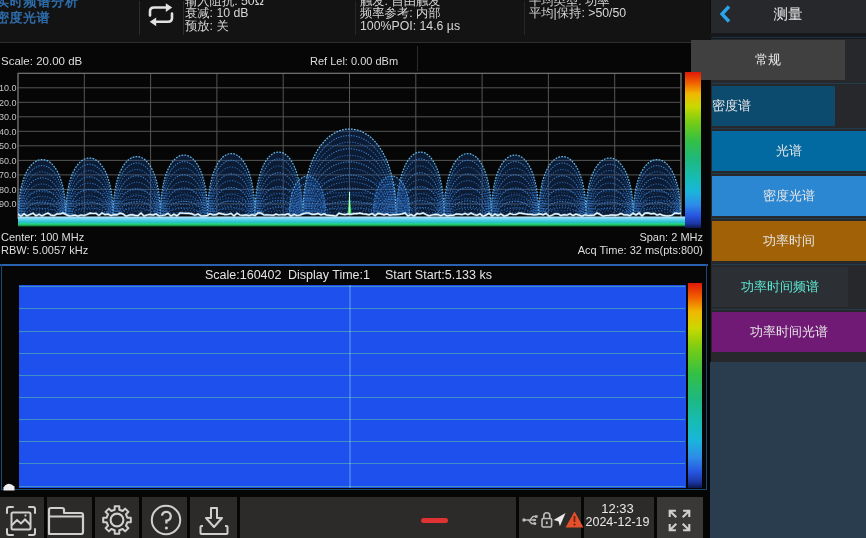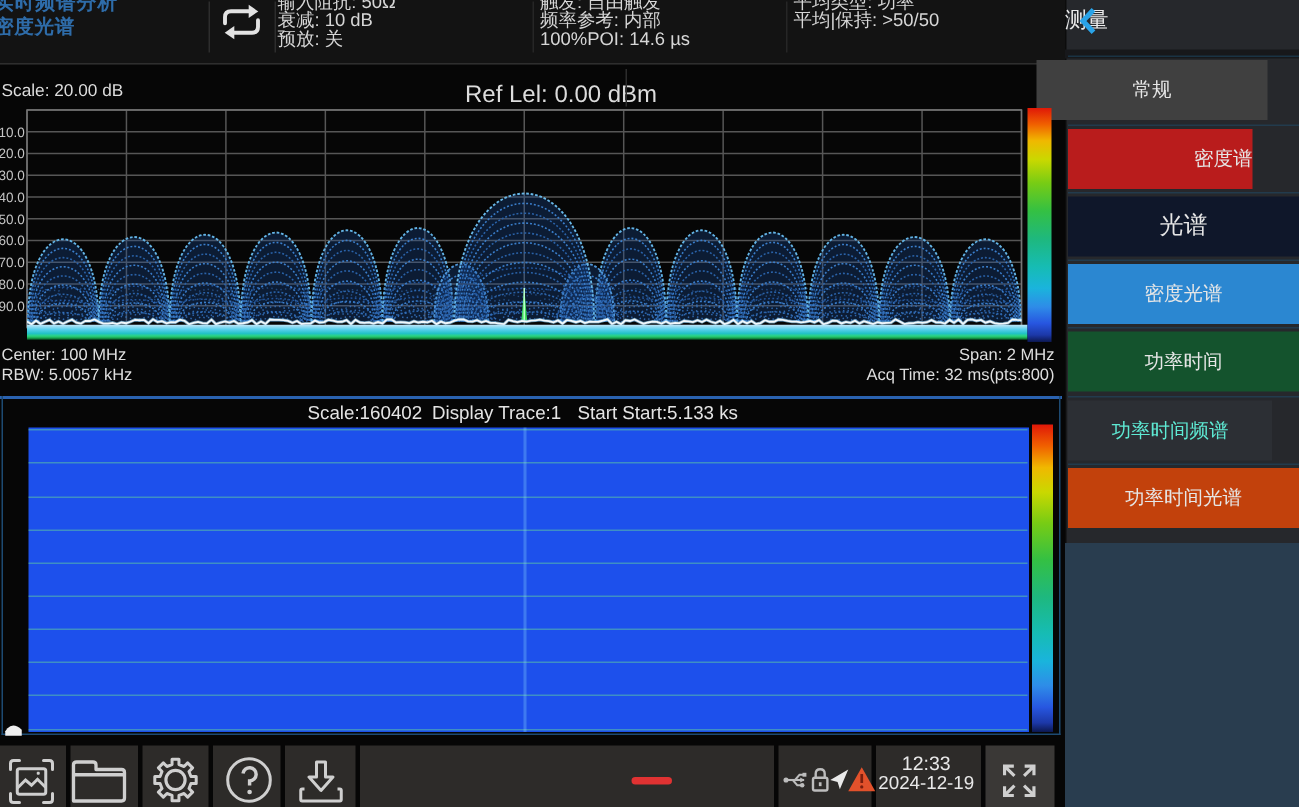--- a/index.html
+++ b/index.html
@@ -20,42 +20,42 @@
 </g>
 <path d="M20.8 1.2 L27.2 5.6 L20.8 10 Z" fill="#e2e2e2"></path>
 <path d="M11.2 15.4 L4.8 19.8 L11.2 24.2 Z" fill="#e2e2e2"></path>
 </svg>
 <div class="abs" style="left:185px;top:-5.5px;color:#d6d6d6;font-size:12.3px;line-height:12.9px;white-space:nowrap">输入阻抗: 50Ω<br>衰减: 10 dB<br>预放: 关</div>
 <div class="abs" style="left:360px;top:-5.5px;color:#d6d6d6;font-size:12.3px;line-height:12.9px;white-space:nowrap">触发: 自由触发<br>频率参考: 内部<br>100%POI: 14.6 µs</div>
 <div class="abs" style="left:529px;top:-5.5px;color:#d6d6d6;font-size:12.3px;line-height:12.9px;white-space:nowrap">平均类型: 功率<br>平均|保持: &gt;50/50</div>
 
 <div class="abs" style="left:710px;top:0;width:156px;height:362px;background:#26282c;border-left:1px solid #0c0c0c"></div>
 <div class="abs" style="left:710px;top:362px;width:156px;height:176px;background:#293d4f"></div>
-<div class="abs" style="left:710px;top:0;width:156px;height:28px;color:#ececec;font-size:14.5px;line-height:28px;text-align:left">测量</div>
+<div class="abs" style="left:710px;top:0;width:156px;height:28px;color:#ececec;font-size:14.5px;line-height:28px;text-align:center">测量</div>
 <svg width="12" height="18" viewBox="0 0 12 18" style="position:absolute;left:719px;top:5px">
 <path d="M10 1.5 L3 9 L10 16.5" fill="none" stroke="#2aa3e8" stroke-width="3.4" stroke-linejoin="miter"></path>
   </svg>
 <div class="abs" style="left:710px;top:33px;width:156px;height:6px;background:#17181b"></div>
 <div style="position:absolute;left:691px;top:40.2px;width:154px;height:40px;background:#404040;color:#e6e6e6;font-size:13px;line-height:40px;text-align:center">常规</div>
 <div style="position:absolute;left:712px;top:37.2px;width:154px;height:1px;background:#1d4e6e;opacity:.5"></div>
-<div style="position:absolute;left:712px;top:85.5px;width:123px;height:40px;background:#b91c1c;color:#e6e6e6;font-size:13px;line-height:40px;text-align:right">密度谱</div>
+<div style="position:absolute;left:712px;top:85.5px;width:123px;height:40px;background:#0c4a6e;color:#e6e6e6;font-size:13px;line-height:40px;text-align:left">密度谱</div>
 <div style="position:absolute;left:712px;top:82.5px;width:154px;height:1px;background:#1d4e6e;opacity:.5"></div>
-<div style="position:absolute;left:712px;top:130.8px;width:154px;height:40px;background:#0f172a;color:#e6e6e6;font-size:16px;line-height:40px;text-align:center">光谱</div>
+<div style="position:absolute;left:712px;top:130.8px;width:154px;height:40px;background:#0369a1;color:#e6e6e6;font-size:13px;line-height:40px;text-align:center">光谱</div>
 <div style="position:absolute;left:712px;top:127.8px;width:154px;height:1px;background:#1d4e6e;opacity:.5"></div>
 <div style="position:absolute;left:712px;top:176.1px;width:154px;height:40px;background:#2b87d1;color:#e6e6e6;font-size:13px;line-height:40px;text-align:center">密度光谱</div>
 <div style="position:absolute;left:712px;top:173.1px;width:154px;height:1px;background:#1d4e6e;opacity:.5"></div>
-<div style="position:absolute;left:712px;top:221.4px;width:154px;height:40px;background:#14532d;color:#e6e6e6;font-size:13px;line-height:40px;text-align:center">功率时间</div>
+<div style="position:absolute;left:712px;top:221.4px;width:154px;height:40px;background:#a16207;color:#e6e6e6;font-size:13px;line-height:40px;text-align:center">功率时间</div>
 <div style="position:absolute;left:712px;top:218.4px;width:154px;height:1px;background:#1d4e6e;opacity:.5"></div>
 <div style="position:absolute;left:712px;top:266.7px;width:136px;height:40px;background:#2c2f34;color:#5eead4;font-size:13px;line-height:40px;text-align:center">功率时间频谱</div>
 <div style="position:absolute;left:712px;top:263.7px;width:154px;height:1px;background:#1d4e6e;opacity:.5"></div>
-<div style="position:absolute;left:712px;top:312.0px;width:154px;height:40px;background:#c2410c;color:#e6e6e6;font-size:13px;line-height:40px;text-align:center">功率时间光谱</div>
+<div style="position:absolute;left:712px;top:312.0px;width:154px;height:40px;background:#701a75;color:#e6e6e6;font-size:13px;line-height:40px;text-align:center">功率时间光谱</div>
 <div style="position:absolute;left:712px;top:309.0px;width:154px;height:1px;background:#1d4e6e;opacity:.5"></div>
 
 <div class="abs" style="left:1px;top:55px;color:#dcdcdc;font-size:11.5px">Scale: 20.00 dB</div>
-<div class="abs" style="left:310px;top:55px;color:#dcdcdc;font-size:16px">Ref Lel: 0.00 dBm</div>
+<div class="abs" style="left:310px;top:55px;color:#dcdcdc;font-size:11px">Ref Lel: 0.00 dBm</div>
 <div class="abs" style="left:1px;top:231px;color:#dedede;font-size:11px;line-height:12.6px">Center: 100 MHz<br>RBW: 5.0057 kHz</div>
 <div class="abs" style="left:400px;top:231px;width:303px;color:#dedede;font-size:11px;line-height:12.6px;text-align:right">Span: 2 MHz<br>Acq Time: 32 ms(pts:800)</div>
 <div class="abs" style="left:417px;top:46px;width:1px;height:25px;background:#2c2c2c"></div>
 <svg width="710" height="230" viewBox="0 44 710 230" style="position:absolute;left:0;top:44px">
     <g stroke="#565656" stroke-width="1">
       <line x1="18.0" y1="73.3" x2="681.0" y2="73.3"></line>
       <line x1="18.0" y1="87.8" x2="681.0" y2="87.8"></line>
       <line x1="18.0" y1="102.3" x2="681.0" y2="102.3"></line>
       <line x1="18.0" y1="116.8" x2="681.0" y2="116.8"></line>
       <line x1="18.0" y1="131.3" x2="681.0" y2="131.3"></line>
@@ -315,21 +315,21 @@
     </defs>
     <rect x="18.0" y="216.5" width="667.0" height="10.5" fill="url(#floorfill)"></rect>
   </svg>
 <div class="abs" style="left:685px;top:72px;width:15.5px;height:156px;background:linear-gradient(to bottom,#e01808 0%,#f06000 7%,#f0b800 14%,#cad800 22%,#78cc14 32%,#34c043 44%,#1eb87e 56%,#16bcb4 68%,#1ab4dc 77%,#2e8ce8 85%,#2756e0 92%,#1c38a8 97%,#0c1850 100%)"></div>
 
 <div class="abs" style="left:0;top:264px;width:708px;height:1.5px;background:#2a62b0"></div>
 <div class="abs" style="left:1px;top:264px;width:1px;height:226px;background:#1d4a72"></div>
 <div class="abs" style="left:706px;top:264px;width:1px;height:226px;background:#1d4a72"></div>
 <div class="abs" style="left:1px;top:489px;width:706px;height:1px;background:#1d4a72"></div>
 <div class="abs" style="left:205px;top:268px;color:#e4e4e4;font-size:12.5px">Scale:160402</div>
-<div class="abs" style="left:288px;top:268px;color:#e4e4e4;font-size:12.5px">Display Trace:1</div>
+<div class="abs" style="left:288px;top:268px;color:#e4e4e4;font-size:12.5px">Display Time:1</div>
 <div class="abs" style="left:385px;top:268px;color:#e4e4e4;font-size:12.5px">Start Start:5.133 ks</div>
 <div class="abs" style="left:19px;top:284.5px;width:666.5px;height:203.5px;background:#1d50ec"></div>
 <div style="position:absolute;left:19px;top:286.2px;width:666px;height:1px;background:rgba(112,232,140,.42)"></div>
 <div style="position:absolute;left:19px;top:308.3px;width:666px;height:1px;background:rgba(112,232,140,.42)"></div>
 <div style="position:absolute;left:19px;top:330.5px;width:666px;height:1px;background:rgba(112,232,140,.42)"></div>
 <div style="position:absolute;left:19px;top:352.6px;width:666px;height:1px;background:rgba(112,232,140,.42)"></div>
 <div style="position:absolute;left:19px;top:374.8px;width:666px;height:1px;background:rgba(112,232,140,.42)"></div>
 <div style="position:absolute;left:19px;top:396.9px;width:666px;height:1px;background:rgba(112,232,140,.42)"></div>
 <div style="position:absolute;left:19px;top:419.1px;width:666px;height:1px;background:rgba(112,232,140,.42)"></div>
 <div style="position:absolute;left:19px;top:441.2px;width:666px;height:1px;background:rgba(112,232,140,.42)"></div>

